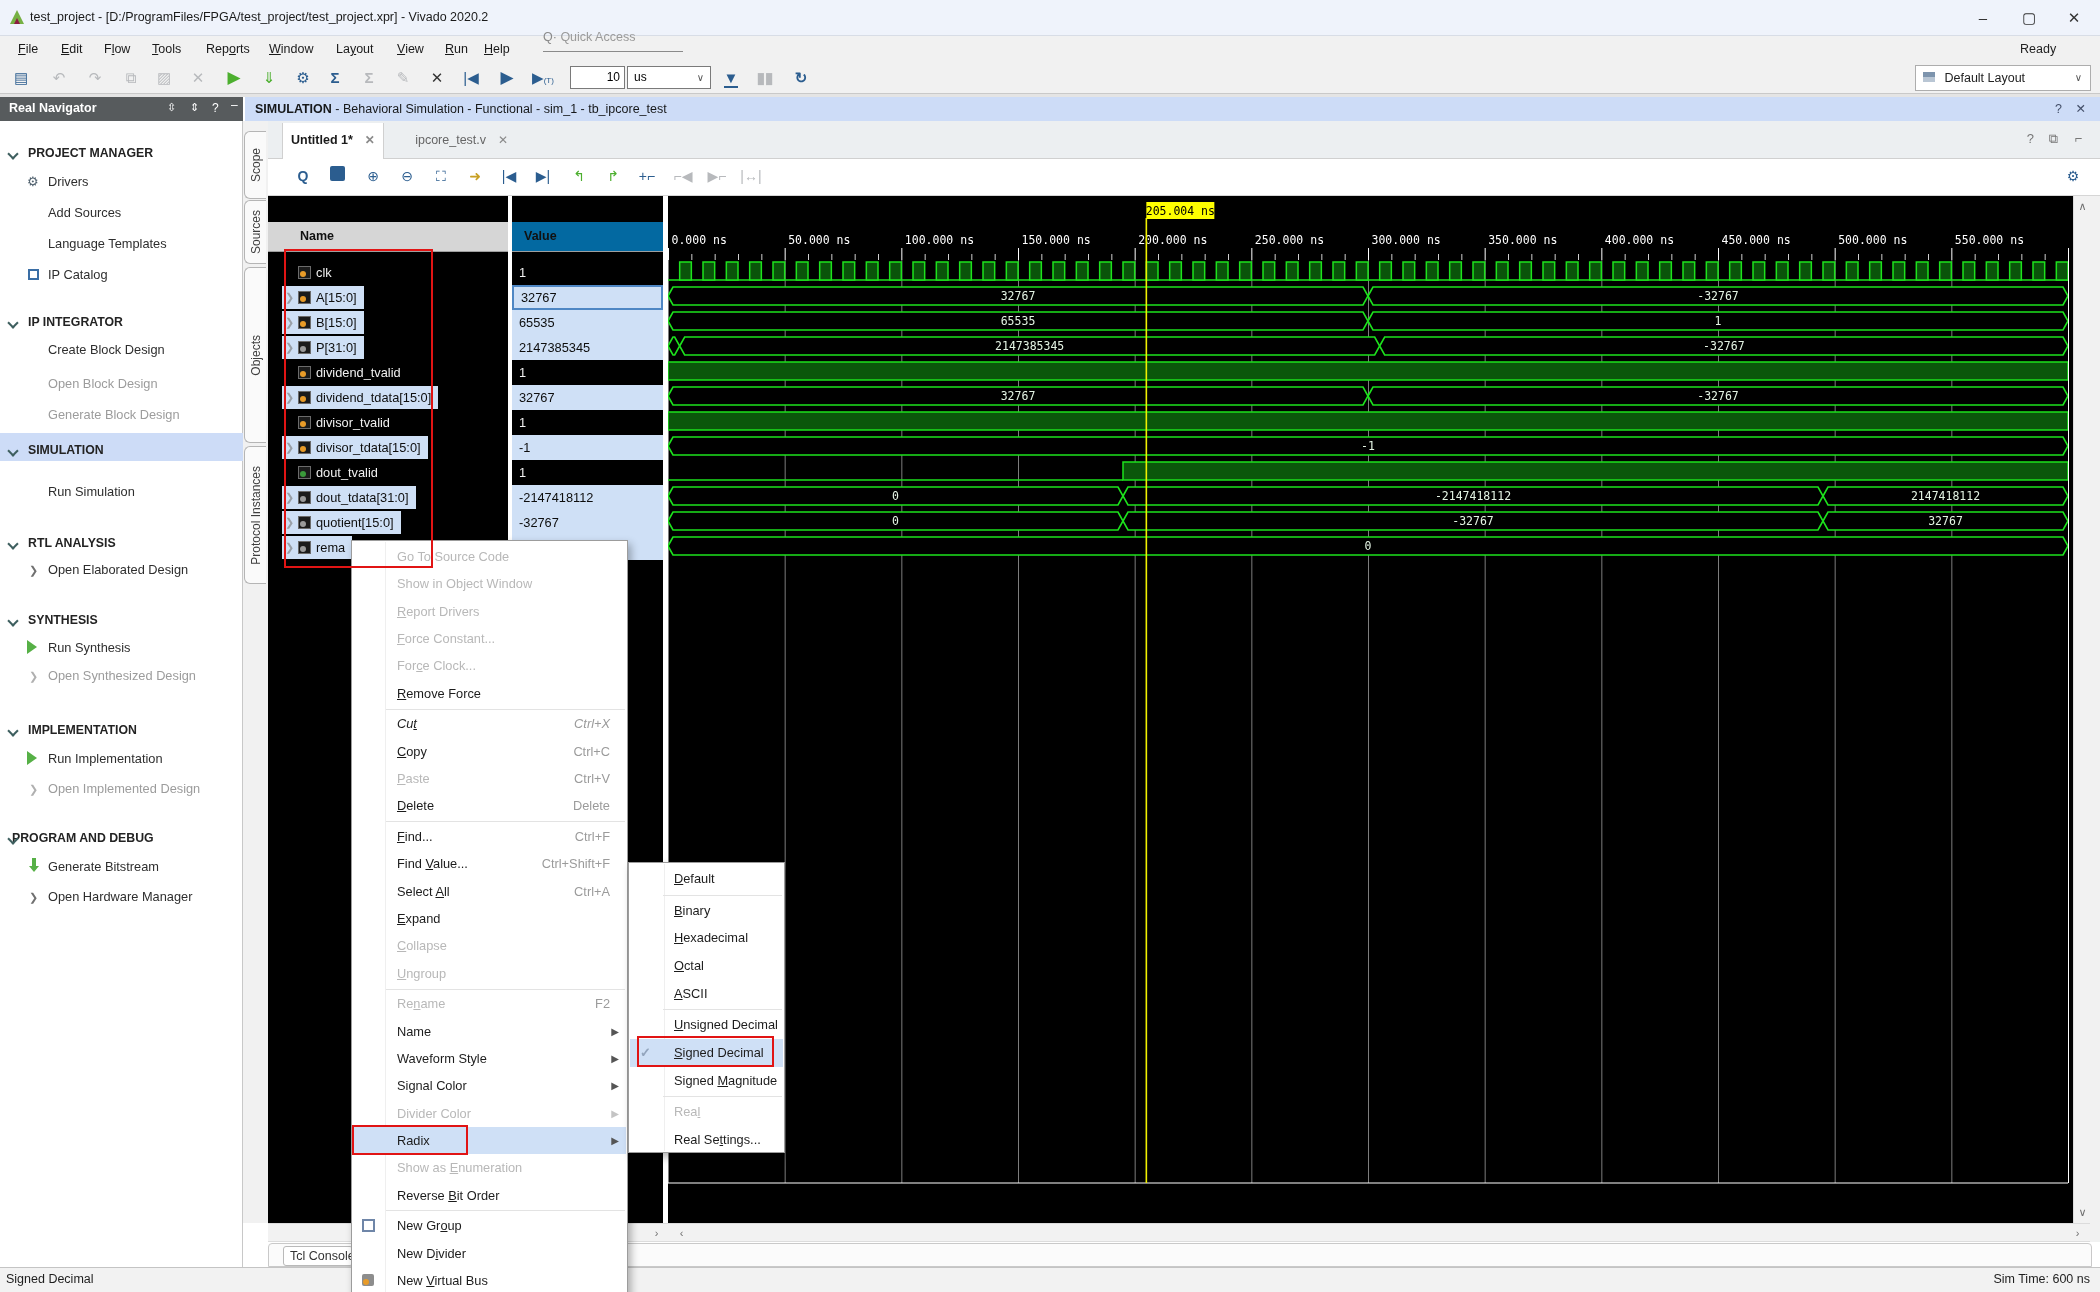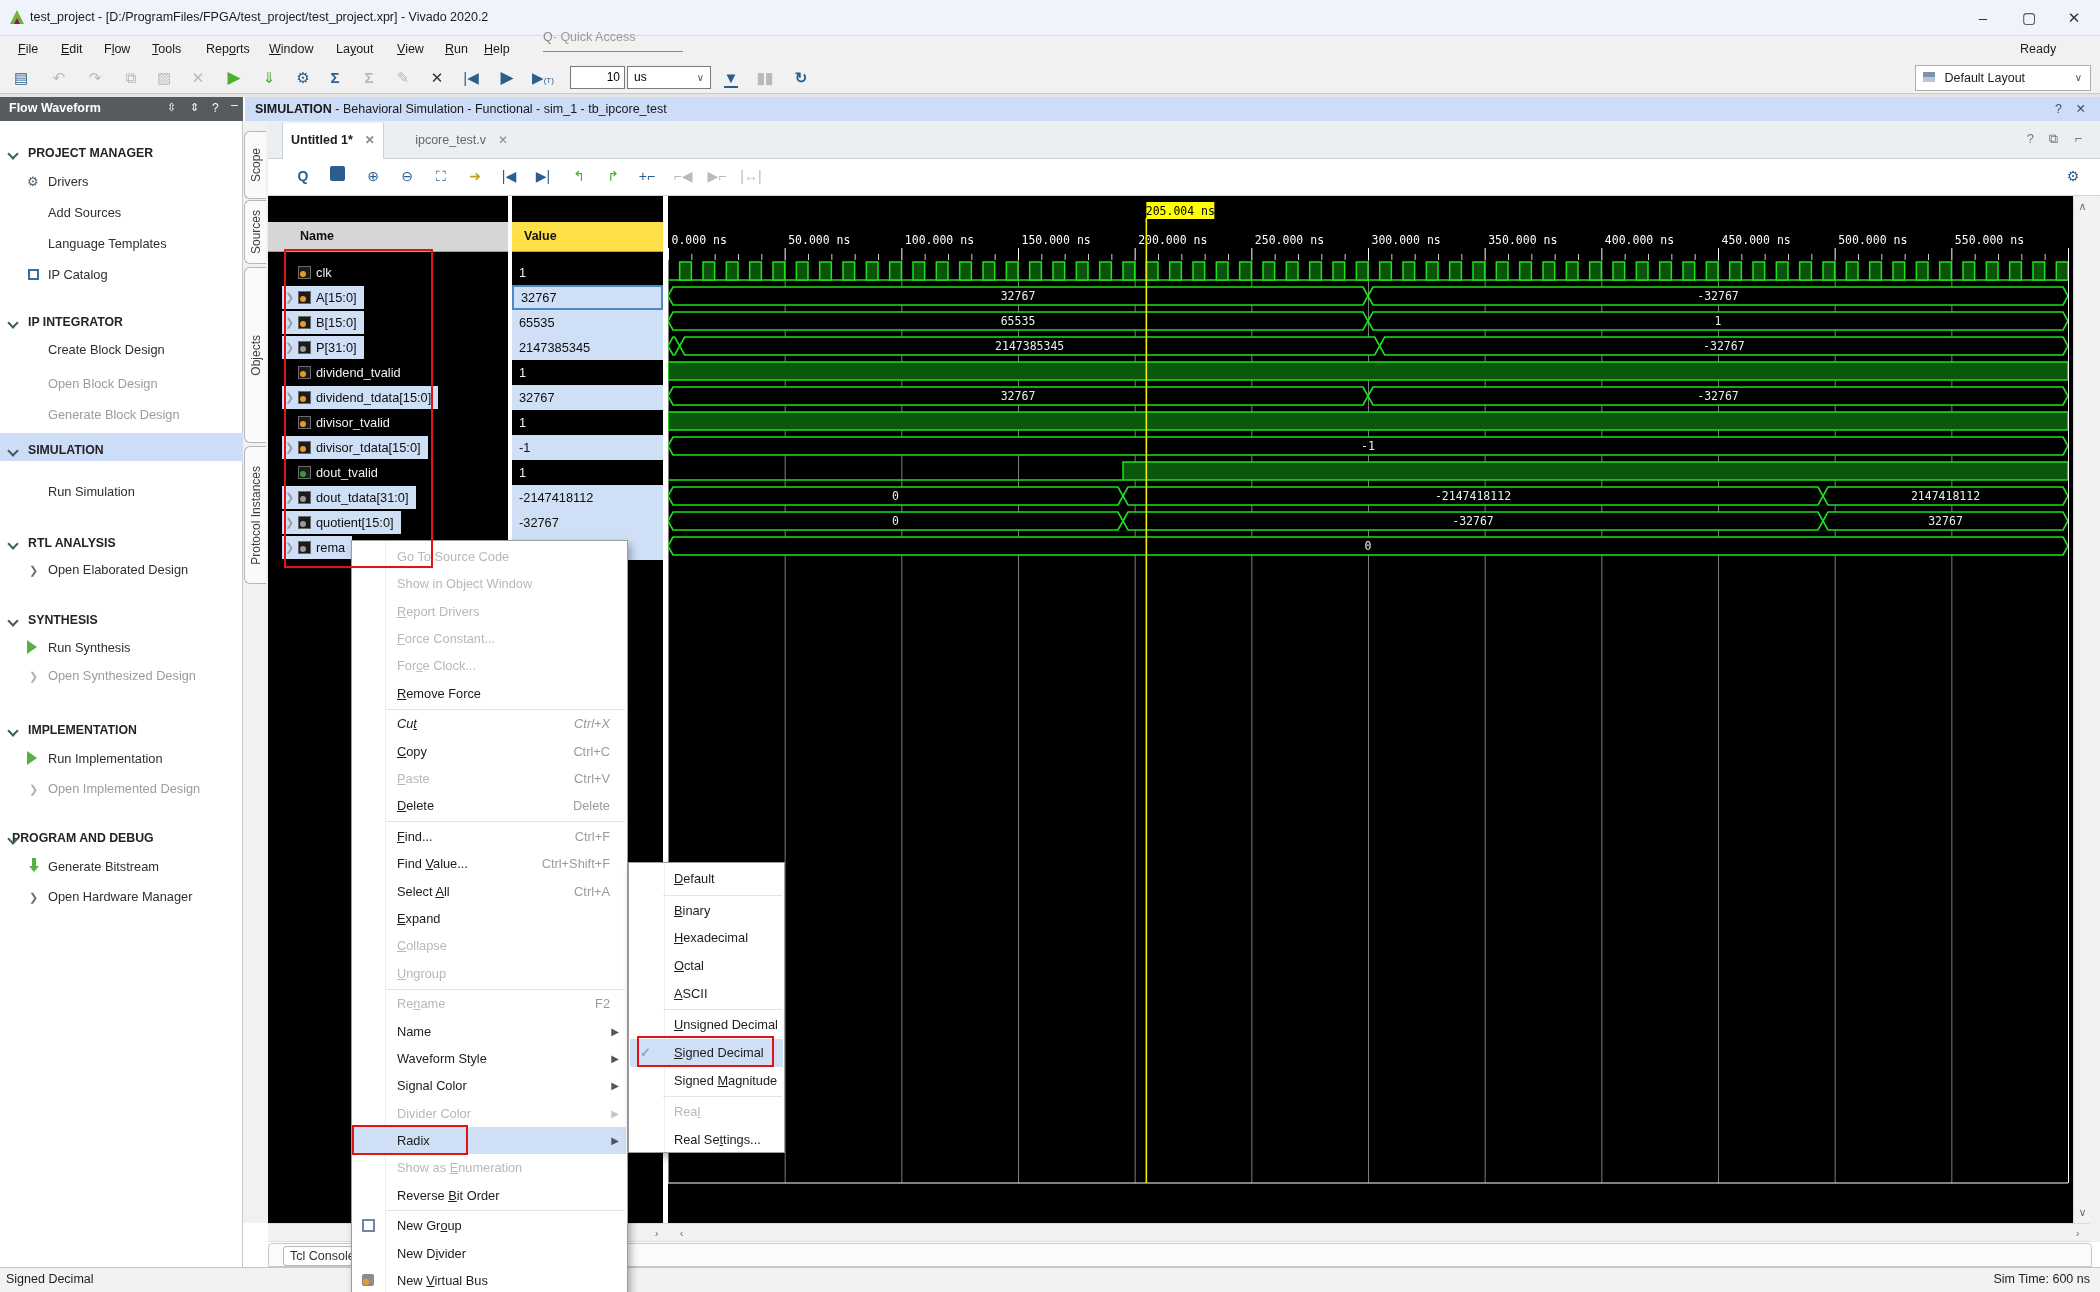--- a/index.html
+++ b/index.html
@@ -41,21 +41,21 @@
 
 #wavewin{left:268px;top:121px;width:1832px;height:1121px;background:#f1f1f1}
 #tabbar{position:absolute;left:0;top:0;width:1832px;height:38px;background:#eceff1;border-bottom:1px solid #d0d0d0}
 .dtab{position:absolute;top:2px;height:36px;font-size:12.5px;line-height:34px;padding:0 8px}
 .dtab .x{color:#8a8a8a;font-size:12px;margin-left:12px}
 #wtoolbar{position:absolute;left:0;top:38px;width:1832px;height:37px;background:#fff;border-bottom:1px solid #d6d6d6}
 .wbtn{position:absolute;top:5px;width:26px;height:26px;text-align:center;line-height:25px;font-size:14px}
 
 #wavepanel{position:absolute;left:0;top:75px;width:1805px;height:1027px;background:#000}
 #colheader-name{position:absolute;left:0;top:26px;width:240px;height:30px;background:#d6d6d6;border-bottom:1px solid #9f9f9f;color:#111;font-weight:bold;font-size:12.5px;line-height:29px;padding-left:32px}
-#colheader-value{position:absolute;left:244px;top:26px;width:151px;height:30px;background:#fde047;border-bottom:1px solid #9f9f9f;color:#111;font-weight:bold;font-size:12.5px;line-height:29px;padding-left:12px}
+#colheader-value{position:absolute;left:244px;top:26px;width:151px;height:30px;background:#0369a1;border-bottom:1px solid #9f9f9f;color:#111;font-weight:bold;font-size:12.5px;line-height:29px;padding-left:12px}
 .divider{position:absolute;top:26px;bottom:0;background:#fff}
 .sigrow-name{position:absolute;left:0;width:240px;height:25px}
 .sigchip{position:absolute;left:14px;top:1px;height:23px;display:flex;align-items:center;padding:0 7px 0 3px;font-size:12.8px;color:#f0f0f0;white-space:nowrap}
 .sigchip.hl{background:#cfe0f6;color:#0d0d0d}
 .expander{width:13px;color:#9aa0a8;font-size:11px}
 .sigicon{width:13px;height:13px;margin-right:5px;position:relative;border:1px solid #6c6c6c;background:#1b1b1b}
 .sigicon i{position:absolute;left:1px;bottom:1px;width:6px;height:6px;border-radius:50%}
 .sigrow-value{position:absolute;left:244px;width:151px;height:25px;font-size:12.8px;color:#f0f0f0;line-height:25px;padding-left:7px}
 .sigrow-value.hl{background:#cfe0f6;color:#0d0d0d}
 .sigrow-value.focus{border:2px solid #4f87c4;line-height:21px}
@@ -137,21 +137,21 @@
   <div id="ready" class="abs">Ready</div>
   <div id="layout-combo" class="abs">
     <span style="display:inline-block;width:12px;height:10px;background:linear-gradient(#7d94ad 45%,#b9c6d4 45%);margin:0 6px 0 7px"></span>
     <span>Default Layout</span>
     <span style="position:absolute;right:8px;color:#555;font-size:10px">∨</span>
   </div>
 </div>
 
 <div id="hdrstrip" class="abs"></div>
 <div id="fnav-header" class="abs">
-  <span id="fnav-title" class="abs">Flow Waveform</span>
+  <span id="fnav-title" class="abs">Real Navigator</span>
   <span class="abs" style="left:167px;top:4px;font-size:11px">⇳</span>
   <span class="abs" style="left:190px;top:4px;font-size:11px">⇕</span>
   <span class="abs" style="left:212px;top:4px;font-size:12px">?</span>
   <span class="abs" style="left:231px;top:1px;font-size:12px">–</span>
 </div>
 <div id="simbar" class="abs">
   <span style="font-weight:bold;margin-left:10px">SIMULATION</span><span> - Behavioral Simulation - Functional - sim_1 - tb_ipcore_test</span>
   <span class="abs" style="right:38px;top:0;color:#44506a">?</span>
   <span class="abs" style="right:14px;top:0;color:#44506a">✕</span>
 </div>

